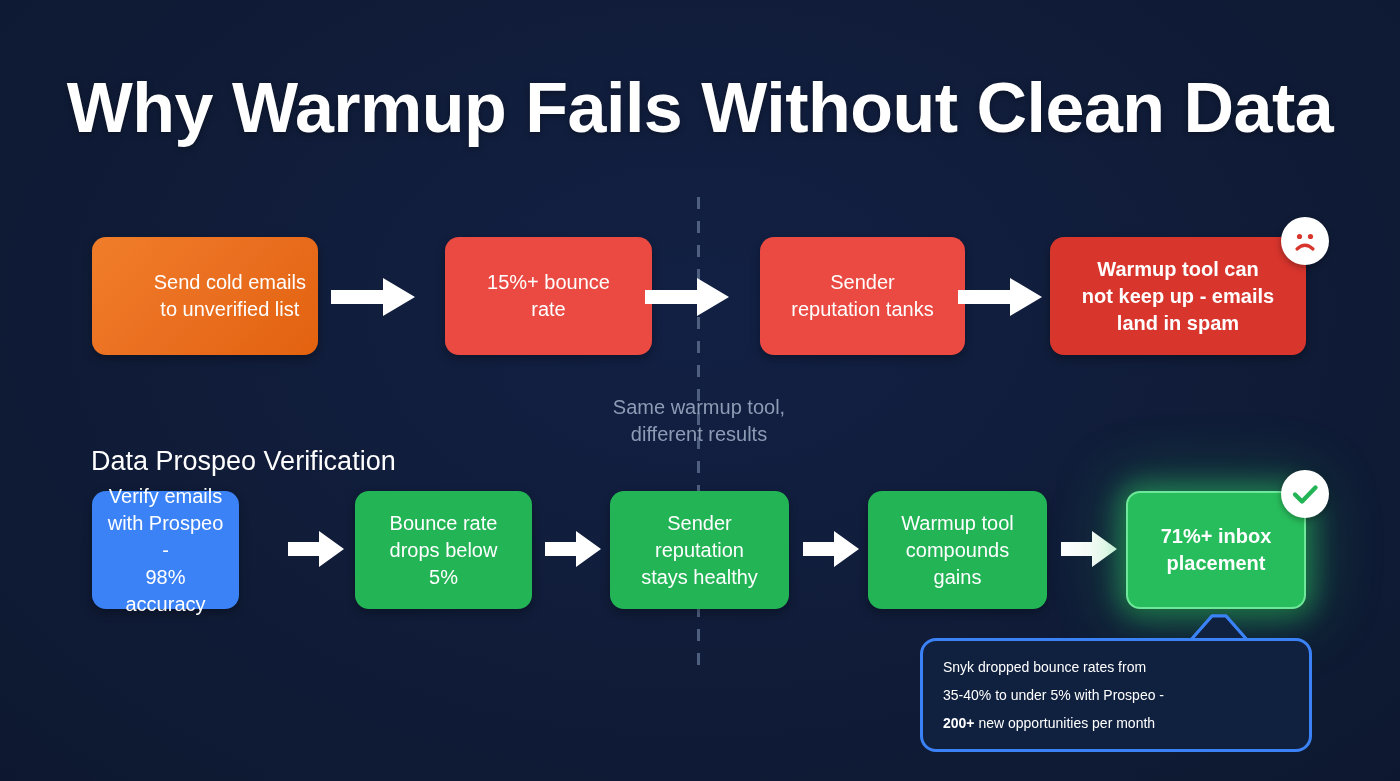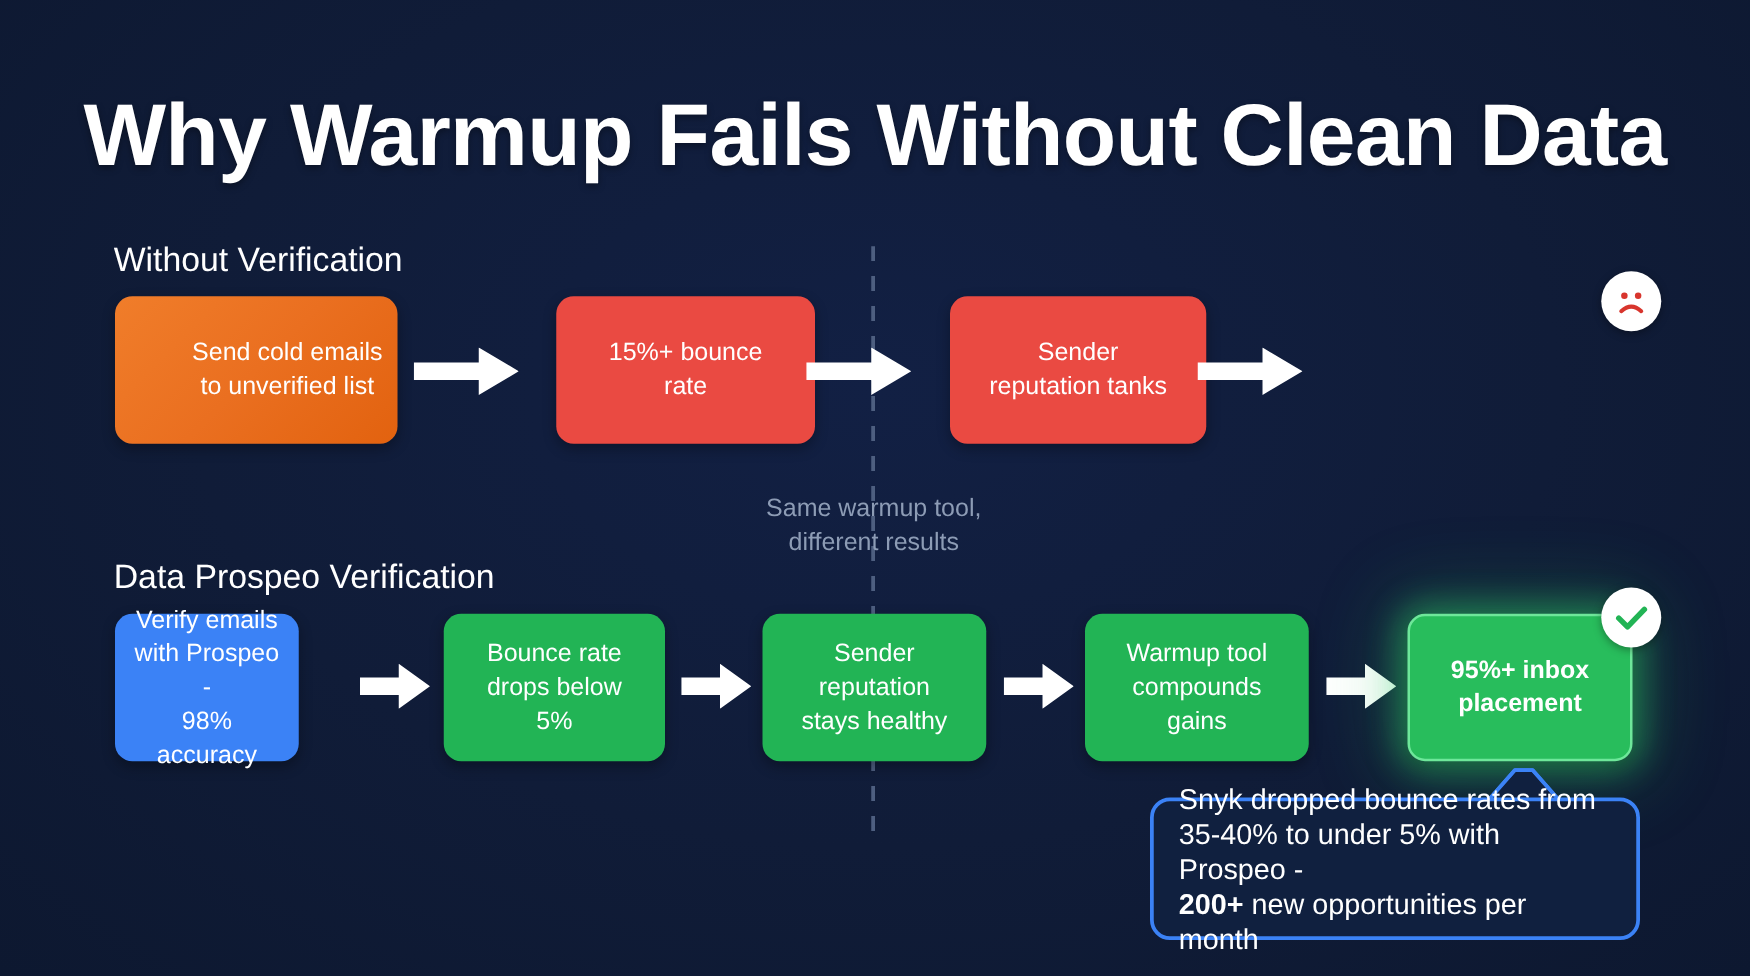--- a/index.html
+++ b/index.html
@@ -91,21 +91,21 @@
   #callout {
     position: absolute;
     left: 920px; top: 638px; width: 392px; height: 114px;
     background: #10203f;
     border: 3px solid #3b82f6;
     border-radius: 16px;
     display: flex; align-items: center;
     padding: 0 20px;
   }
   #callout .ctext {
-    font-size: 23px; line-height: 28px; color: #ffffff;
+    font-size: 14px; line-height: 28px; color: #ffffff;
   }
   #callout .ctext b { font-weight: bold; }
   #callout-pointer {
     position: absolute;
     left: 1190px; top: 612px;
     width: 58px; height: 30px;
   }
   #callout-pointer svg { display: block; }
 </style>
 </head>
@@ -114,21 +114,20 @@
 <div id="stage">
 
   <div id="title">Why Warmup Fails Without Clean Data</div>
 
   <div id="divider"></div>
   <div id="divider-caption">
     <div>Same warmup tool,</div>
     <div>different results</div>
   </div>
 
-  <div class="section-label" id="label-without">Without Verification</div>
 
   <div class="node n-orange" style="left:92px; top:237px; width:226px; height:118px;">
     <span class="txt">Send cold emails
 to unverified list</span>
   </div>
 
   <div class="arrow" style="left:331px; top:278px;">
     <svg width="84" height="38" viewBox="0 0 84 38">
       <path d="M0 12 H52 V0 L84 19 L52 38 V26 H0 Z" fill="#ffffff"></path>
     </svg>
@@ -149,20 +148,25 @@
     <span class="txt">Sender
 reputation tanks</span>
   </div>
 
   <div class="arrow" style="left:958px; top:278px;">
     <svg width="84" height="38" viewBox="0 0 84 38">
       <path d="M0 12 H52 V0 L84 19 L52 38 V26 H0 Z" fill="#ffffff"></path>
     </svg>
   </div>
 
+  <div class="node n-reddark bold" style="left:1050px; top:237px; width:256px; height:118px;">
+    <span class="txt">Warmup tool can
+not keep up - emails
+land in spam</span>
+  </div>
 
   <div class="badge" style="left:1281px; top:217px;">
     <svg width="34" height="34" viewBox="0 0 34 34">
       <circle cx="11.5" cy="12.5" r="2.6" fill="#d8352d"></circle>
       <circle cx="22.5" cy="12.5" r="2.6" fill="#d8352d"></circle>
       <path d="M9 25 Q17 17.5 25 25" stroke="#d8352d" stroke-width="3.2" fill="none" stroke-linecap="round"></path>
     </svg>
   </div>
 
   <div class="section-label" id="label-with">Data Prospeo Verification</div>
@@ -209,21 +213,21 @@
 gains</span>
   </div>
 
   <div class="arrow" style="left:1061px; top:531px;">
     <svg width="56" height="36" viewBox="0 0 56 36">
       <path d="M0 11 H31 V0 L56 18 L31 36 V25 H0 Z" fill="#ffffff"></path>
     </svg>
   </div>
 
   <div class="node n-green-glow bold" style="left:1126px; top:491px; width:180px; height:118px;">
-    <span class="txt">95%+ inbox
+    <span class="txt">71%+ inbox
 placement</span>
   </div>
 
   <div class="badge" style="left:1281px; top:470px;">
     <svg width="32" height="32" viewBox="0 0 32 32">
       <path d="M6 16.5 L13 23.5 L26.5 9.5" stroke="#22b455" stroke-width="4.4" fill="none" stroke-linecap="round" stroke-linejoin="round"></path>
     </svg>
   </div>
 
   <div id="callout-pointer">

